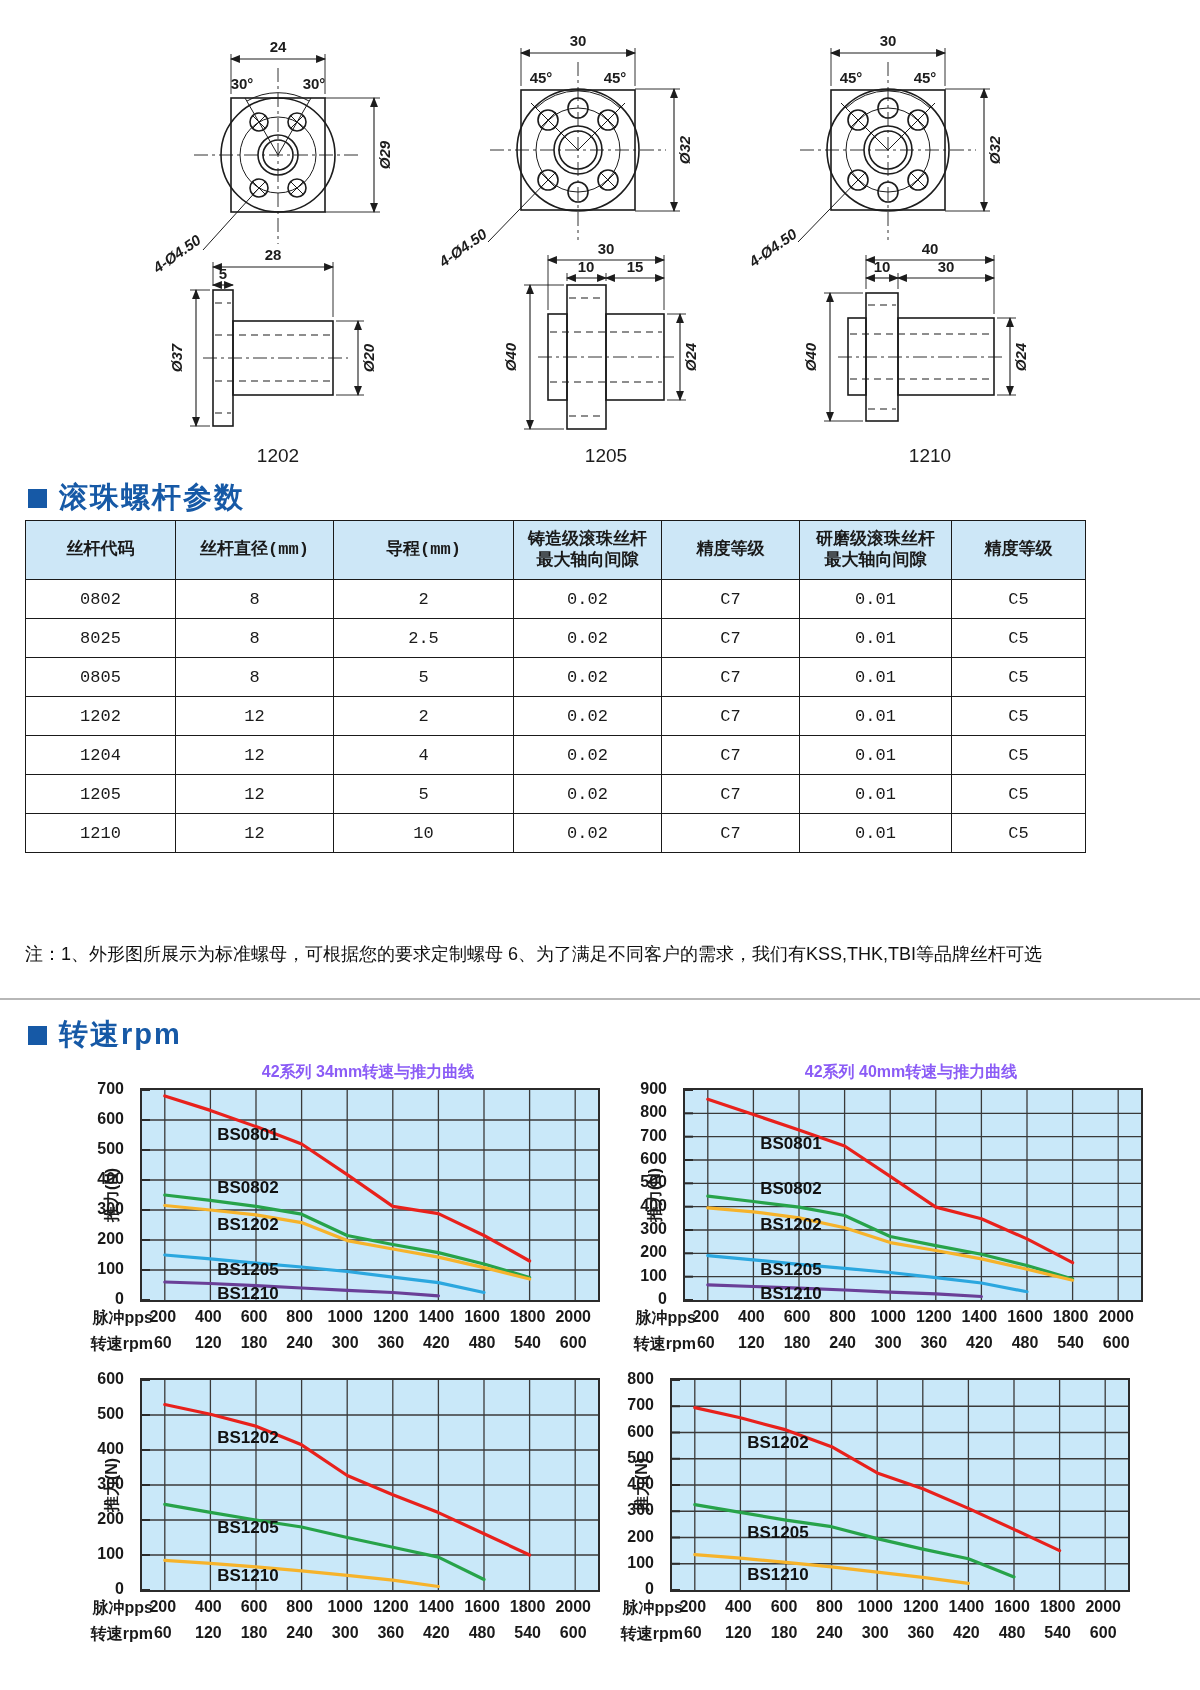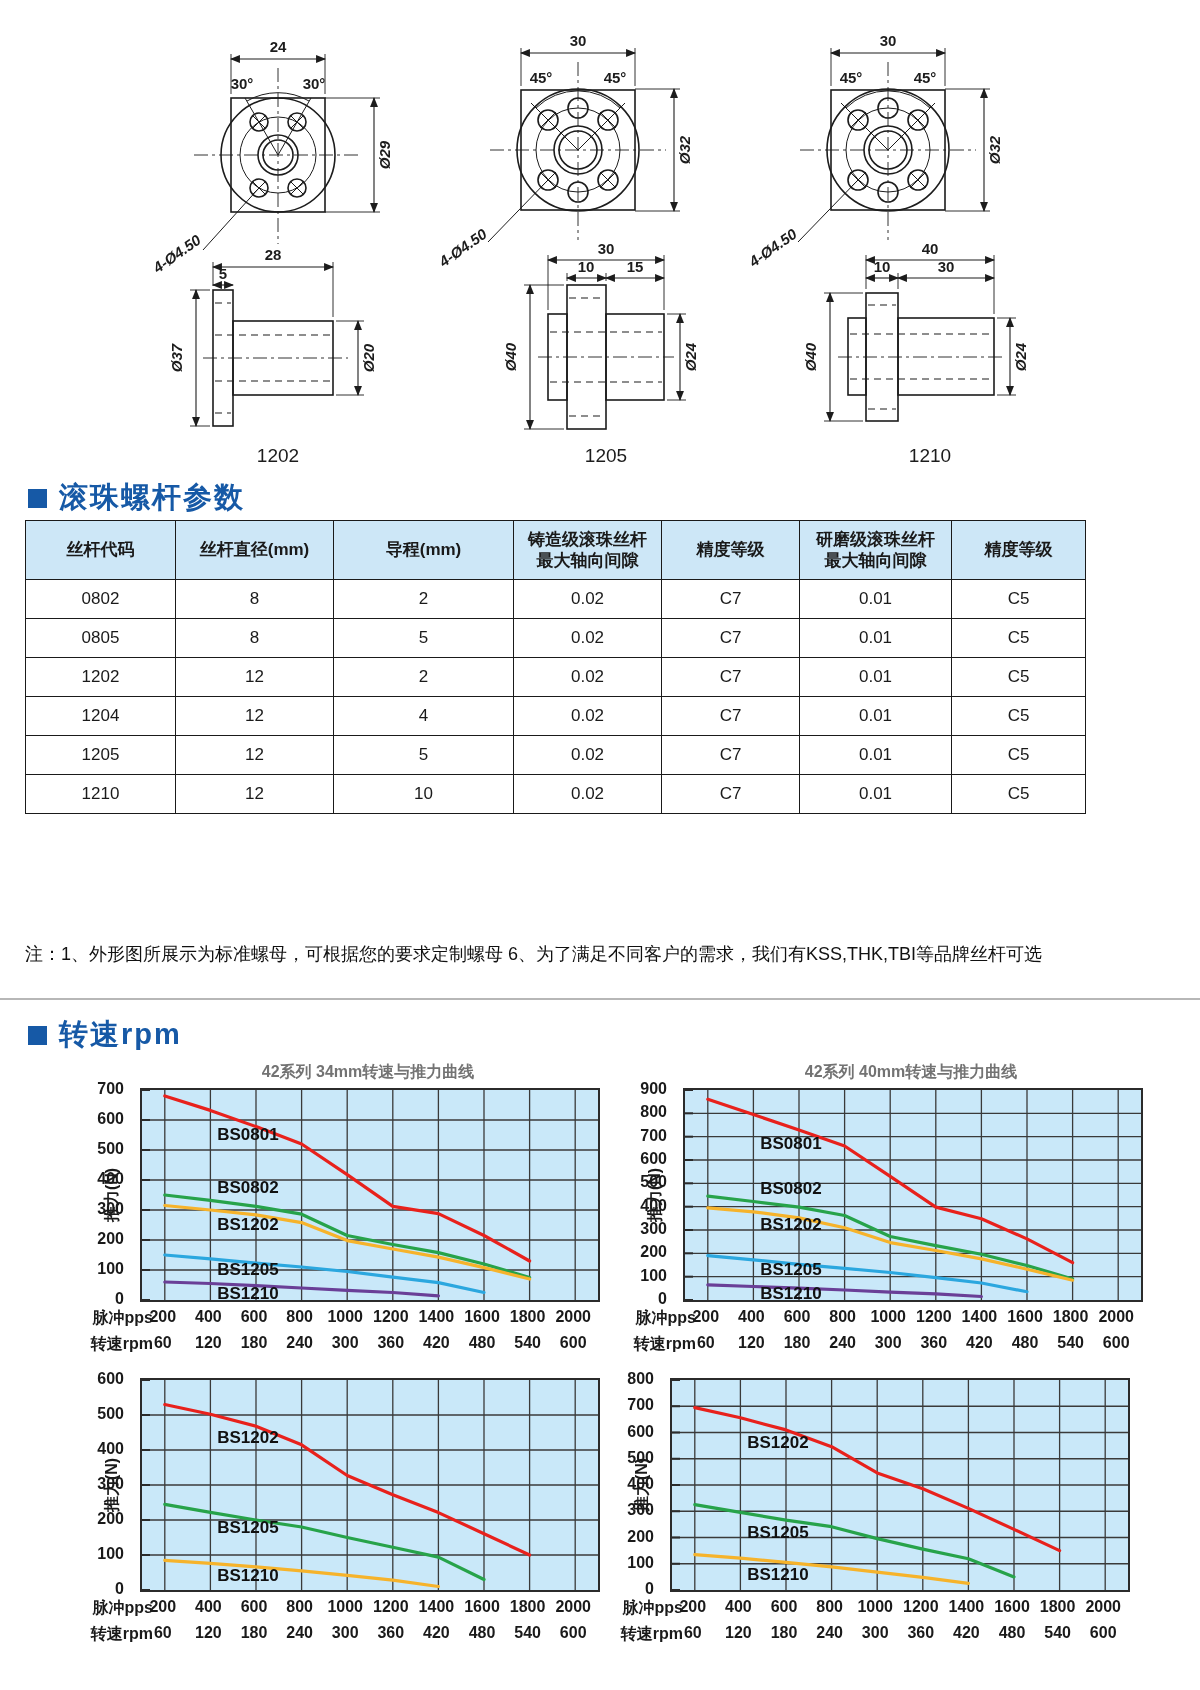--- a/index.html
+++ b/index.html
@@ -17,34 +17,34 @@
   .hid{stroke:#1c1c1c;stroke-width:1.2;fill:none;stroke-dasharray:7 5;}
   .dim{stroke:#1c1c1c;stroke-width:1.1;fill:none;}
   .ext{stroke:#1c1c1c;stroke-width:0.9;fill:none;}
 
   
   .section-title{position:absolute;left:16px;display:flex;align-items:center;gap:12px;margin-left:12px;}
   .section-title .bullet{width:19px;height:19px;background:#1659a6;display:inline-block;}
   .section-title .txt{font-size:29px;font-weight:bold;color:#1659a6;letter-spacing:2px;}
 
   
-  #params-table{position:absolute;left:25px;top:520px;width:1060px;border-collapse:collapse;table-layout:fixed;}
+  #params-table{position:absolute;left:25px;top:520px;width:1060px;border-collapse:collapse;table-layout:fixed;font-family:Liberation Mono, monospace;}
   #params-table th,#params-table td{border:1.6px solid #1a1a1a;text-align:center;font-size:17px;}
   #params-table th{background:#cde7f7;font-weight:bold;white-space:pre-line;height:56px;line-height:1.25;}
   #params-table td{height:36px;font-weight:normal;}
 
   #note-line{position:absolute;left:25px;top:942px;font-size:18px;color:#111;}
 
   #divider{position:absolute;left:0;top:998px;width:1200px;height:2px;background:#b7b7b7;}
 
   
   .chart-slot{position:absolute;width:566px;}
   #chart0{left:70px;top:1062px;} #chart1{left:600px;top:1062px;margin-left:13px;}
   #chart2{left:70px;top:1378px;} #chart3{left:600px;top:1378px;}
-  .chart-title{margin-left:70px;width:456px;text-align:center;font-weight:bold;font-size:16px;height:20px;margin-bottom:6px;color:#737373;}
+  .chart-title{margin-left:70px;width:456px;text-align:center;font-weight:bold;font-size:16px;height:20px;margin-bottom:6px;color:#8b5cf6;}
   .chart-body{position:relative;height:216px;}
   .ylab{position:absolute;left:-18px;top:97px;width:120px;height:20px;text-align:center;font-size:16px;font-weight:bold;transform:rotate(-90deg);}
   .yticks{position:absolute;left:8px;top:0;width:54px;height:214px;}
   .yticks span{position:absolute;right:8px;font-size:16px;font-weight:bold;}
   svg.plot{position:absolute;left:70px;top:0;background:#c9e8f9;border:2px solid #2b2b2b;}
   .series-label{font-size:17px;font-weight:bold;fill:#111;font-family:"Liberation Sans",sans-serif;}
   .xrow{position:relative;height:24px;font-size:16px;font-weight:bold;margin-top:2px;}
   .xprefix{position:absolute;left:17px;top:2px;width:66px;text-align:right;}
   .xtick{position:absolute;top:2px;transform:translateX(-50%);}
 </style>
@@ -300,20 +300,29 @@
         <th>研磨级滚珠丝杆
 最大轴向间隙</th>
         <th>精度等级</th>
       </tr>
     </thead>
   <tbody id="table-body">
       <tr>
         <td>0802</td>
         <td>8</td>
         <td>2</td>
+        <td>0.02</td>
+        <td>C7</td>
+        <td>0.01</td>
+        <td>C5</td>
+      </tr>
+      <tr>
+        <td>8025</td>
+        <td>8</td>
+        <td>2.5</td>
         <td>0.02</td>
         <td>C7</td>
         <td>0.01</td>
         <td>C5</td>
       </tr>
       <tr>
         <td>0805</td>
         <td>8</td>
         <td>5</td>
         <td>0.02</td>

